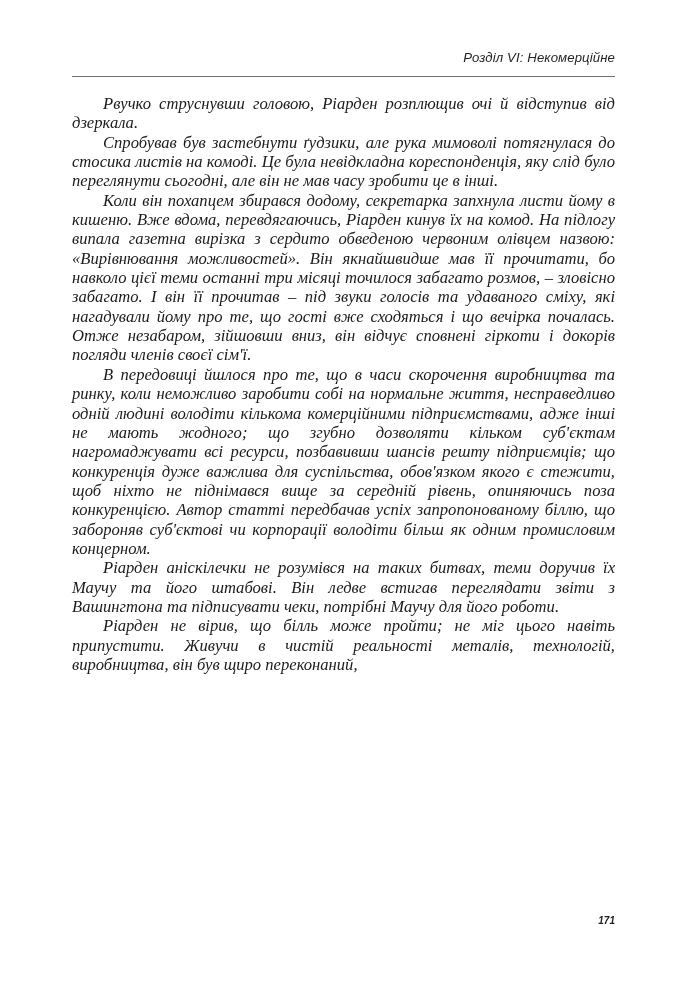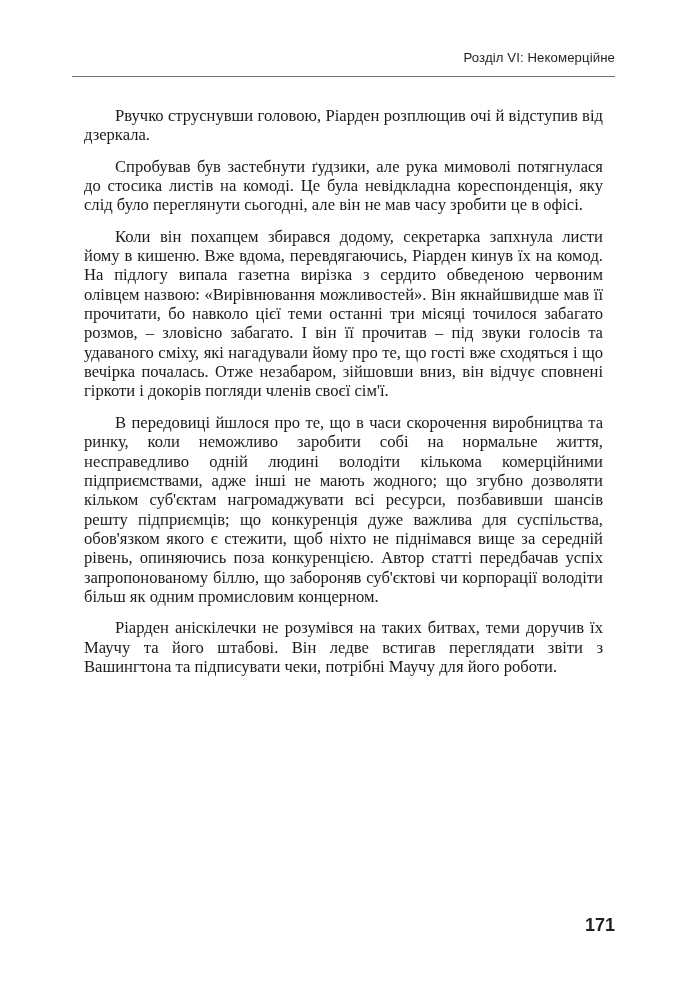--- a/index.html
+++ b/index.html
@@ -16,20 +16,21 @@
     overflow: hidden;
   }
 
   .page {
     position: absolute;
     left: 0;
     top: 0;
     width: 685px;
     height: 992px;
     background: #fff;
+    font-style: italic;
   }
 
   
   .running-head {
     position: absolute;
     left: 72px;
     top: 50px;
     width: 543px;
     text-align: right;
     font-family: "Liberation Sans", "DejaVu Sans", sans-serif;
@@ -50,58 +51,59 @@
 
   
   .textblock {
     position: absolute;
     left: 72px;
     top: 94px;
     width: 543px;
   }
 
   .para {
-    margin: 12px;
+    margin: 0;
     font-size: 16.6px;
     line-height: 19.35px;
     text-align: justify;
     text-justify: inter-word;
     text-indent: 31px;
     hyphens: manual;
     -webkit-hyphens: manual;
     word-spacing: 0px;
   }
 
   
 
   
   .folio {
     position: absolute;
     left: 72px;
     top: 915px;
     width: 543px;
     text-align: right;
     font-family: "Liberation Sans", "DejaVu Sans", sans-serif;
-    font-size: 18px;
+    font-size: 10px;
     font-weight: bold;
     color: #231f20;
   }
 </style>
 </head>
 <body>
 
 <div class="page">
 
   <div class="running-head">Розділ VI: Некомерційне</div>
 
   <div class="head-rule"></div>
 
   <div class="textblock">
     <p class="para">Рвучко струснувши головою, Ріарден розплющив очі й відступив від дзеркала.</p>
-    <p class="para">Спробував був застебнути ґудзики, але рука мимоволі потягнулася до стосика листів на комоді. Це була невідкладна кореспонденція, яку слід було переглянути сьогодні, але він не мав часу зробити це в офісі.</p>
+    <p class="para">Спробував був застебнути ґудзики, але рука мимоволі потягнулася до стосика листів на комоді. Це була невідкладна кореспонденція, яку слід було переглянути сьогодні, але він не мав часу зробити це в інші.</p>
     <p class="para">Коли він похапцем збирався додому, секретарка запхнула листи йому в кишеню. Вже вдома, перевдягаючись, Ріарден кинув їх на комод. На підлогу випала газетна вирізка з сердито обведеною червоним олівцем назвою: «Вирівнювання можливостей». Він якнайшвидше мав її прочитати, бо навколо цієї теми останні три місяці точилося забагато розмов, – зловісно забагато. І він її прочитав – під звуки голосів та удаваного сміху, які нагадували йому про те, що гості вже сходяться і що вечірка почалась. Отже незабаром, зійшовши вниз, він відчує сповнені гіркоти і докорів погляди членів своєї сім'ї.</p>
     <p class="para">В передовиці йшлося про те, що в часи скорочення виробництва та ринку, коли неможливо заробити собі на нормальне життя, несправедливо одній людині володіти кількома комерційними підприємствами, адже інші не мають жодного; що згубно дозволяти кільком суб'єктам нагромаджувати всі ресурси, позбавивши шансів решту підприємців; що конкуренція дуже важлива для суспільства, обов'язком якого є стежити, щоб ніхто не піднімався вище за середній рівень, опиняючись поза конкуренцією. Автор статті передбачав успіх запропонованому біллю, що забороняв суб'єктові чи корпорації володіти більш як одним промисловим концерном.</p>
     <p class="para">Ріарден аніскілечки не розумівся на таких битвах, теми доручив їх Маучу та його штабові. Він ледве встигав переглядати звіти з Вашингтона та підписувати чеки, потрібні Маучу для його роботи.</p>
+    <p class="para">Ріарден не вірив, що білль може пройти; не міг цього навіть припустити. Живучи в чистій реальності металів, технологій, виробництва, він був щиро переконаний,</p>
   </div>
 
   <div class="folio">171</div>
 
 </div>
 
 </body></html>

